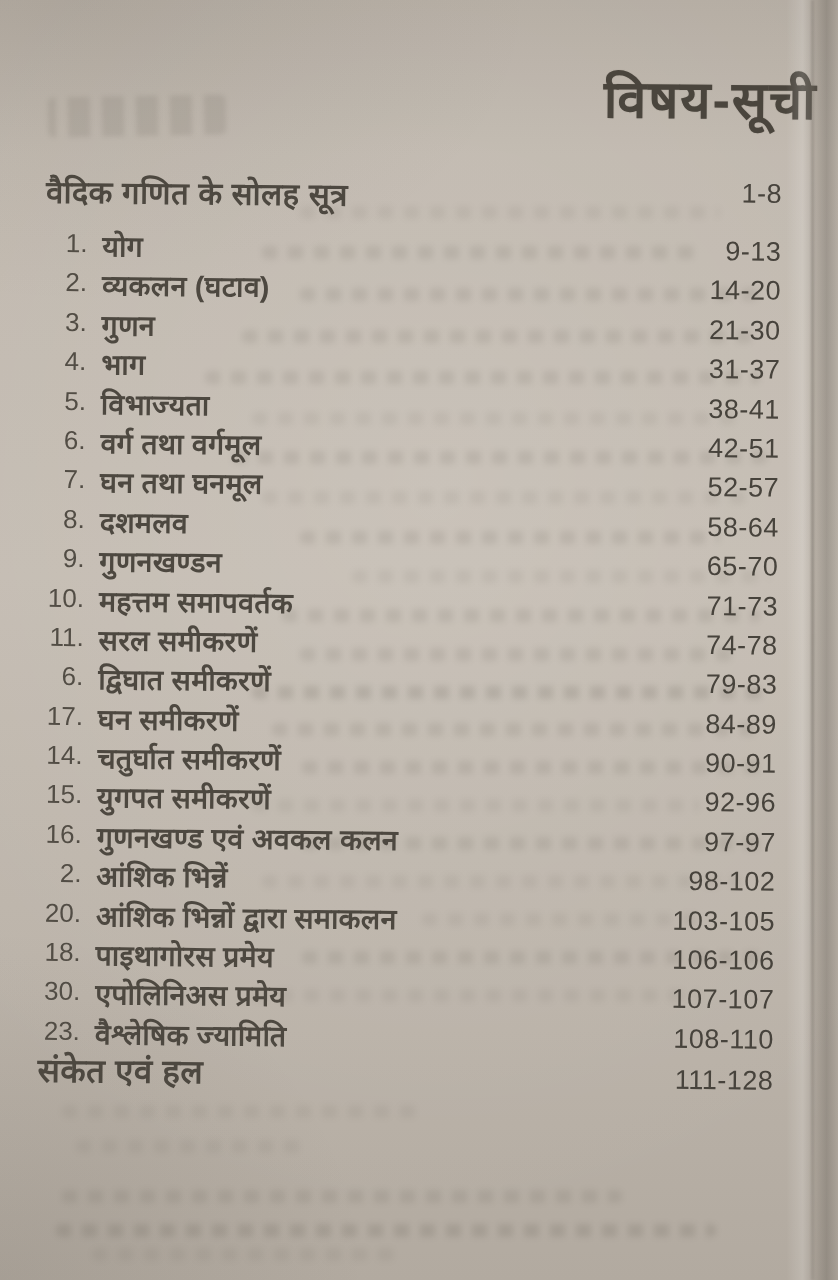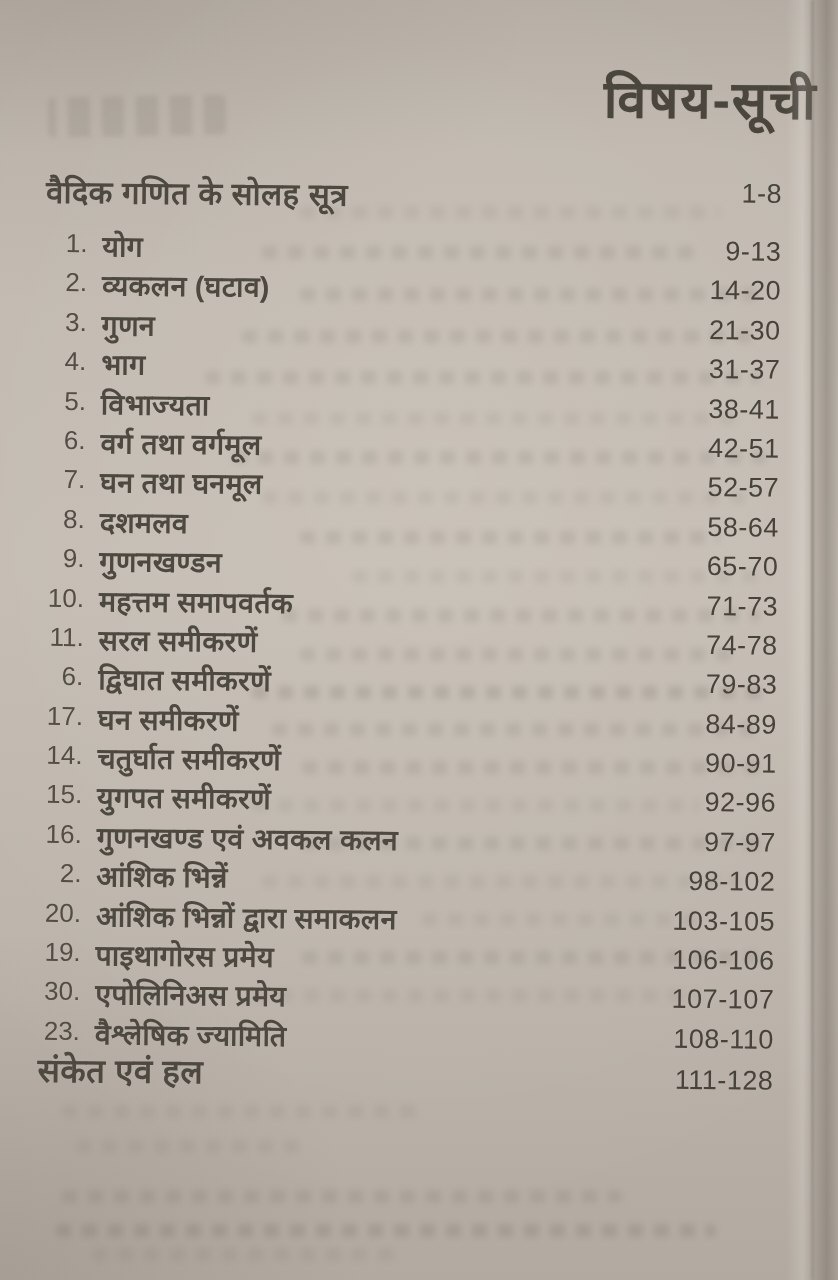--- a/index.html
+++ b/index.html
@@ -212,21 +212,21 @@
     <span class="no">2.</span>
     <span class="label">आंशिक भिन्नें</span>
     <span class="pages">98-102</span>
   </div>
         <div class="row">
     <span class="no">20.</span>
     <span class="label">आंशिक भिन्नों द्वारा समाकलन</span>
     <span class="pages">103-105</span>
   </div>
         <div class="row">
-    <span class="no">19.</span>
+    <span class="no">18.</span>
     <span class="label">पाइथागोरस प्रमेय</span>
     <span class="pages">106-106</span>
   </div>
         <div class="row">
     <span class="no">30.</span>
     <span class="label">एपोलिनिअस प्रमेय</span>
     <span class="pages">107-107</span>
   </div>
         <div class="row">
     <span class="no">23.</span>

